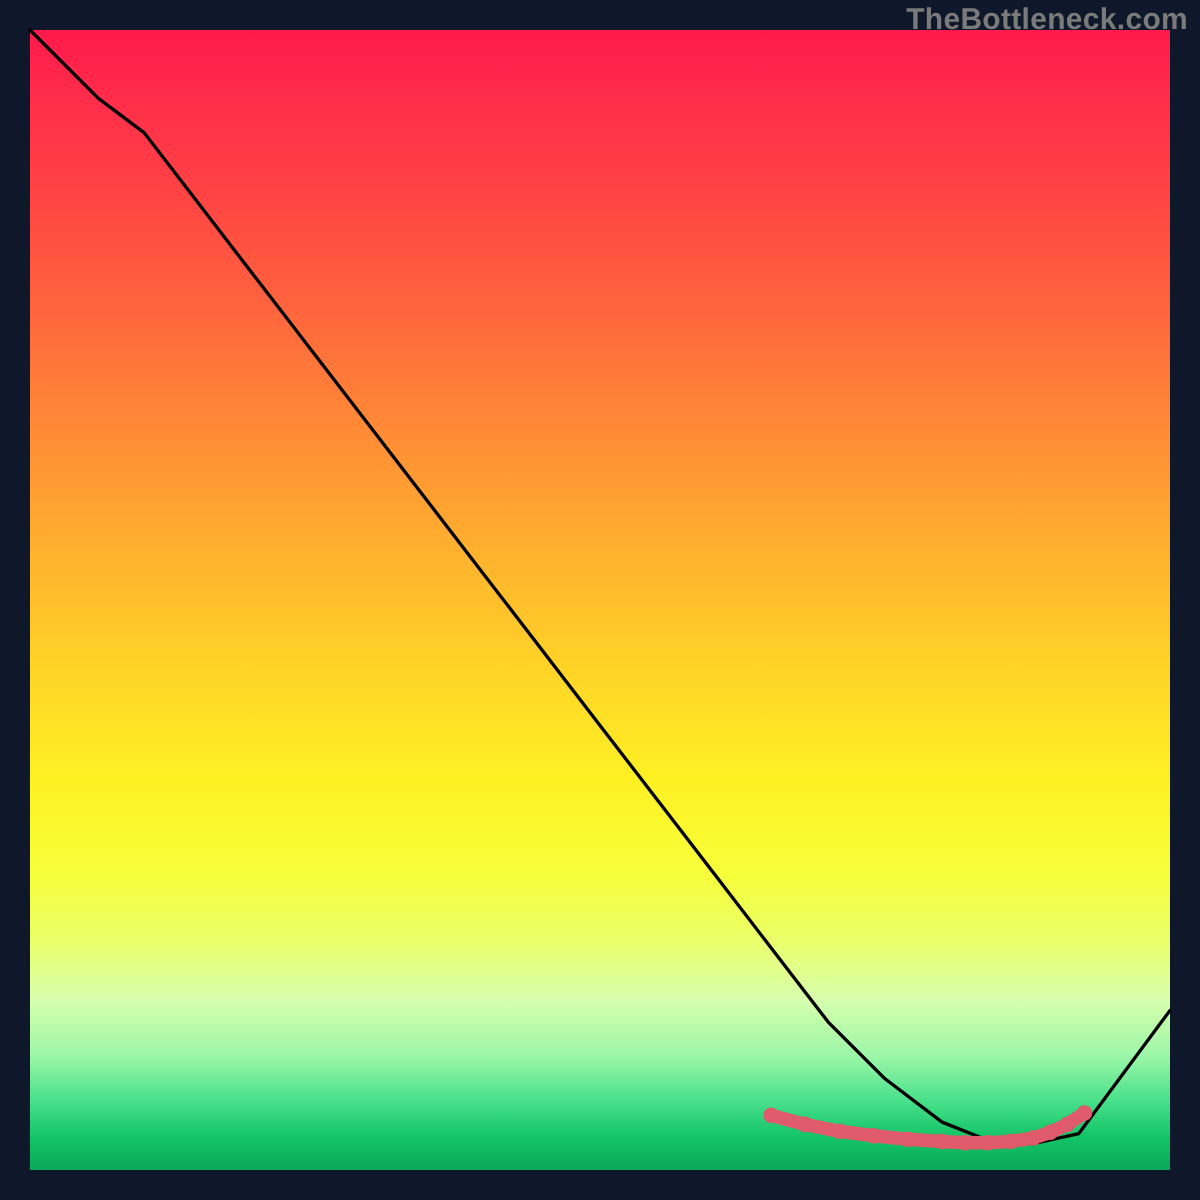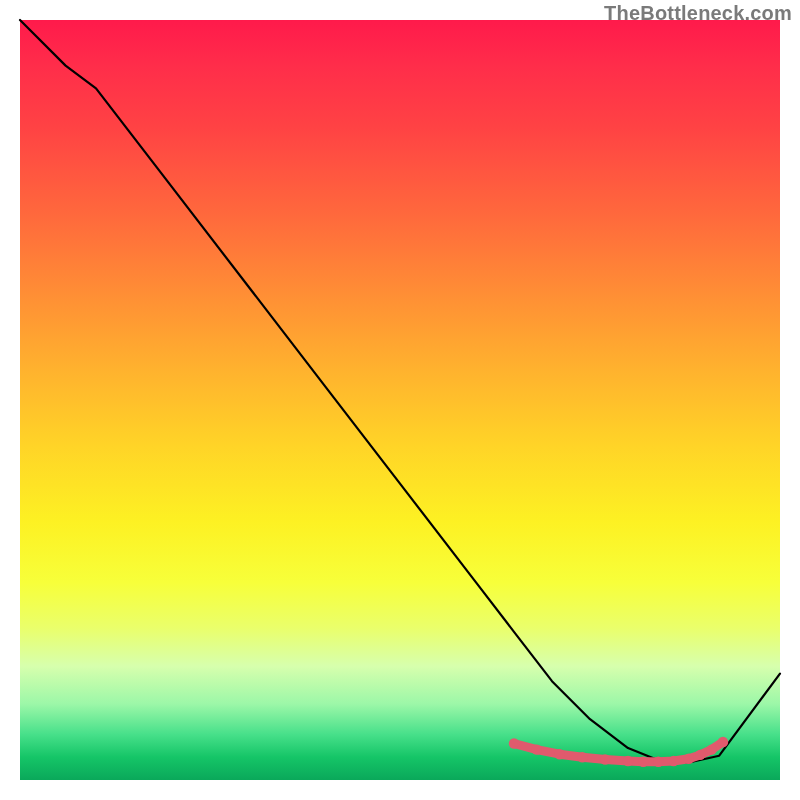--- a/index.html
+++ b/index.html
@@ -1,21 +1,21 @@
 <!DOCTYPE html>
 <html><head>
 <meta charset="utf-8">
 <style>
   * { margin: 0; padding: 0; box-sizing: border-box; }
   html, body { width: 800px; height: 800px; background: #000; overflow: hidden; }
   .stage {
     position: relative;
     width: 800px;
     height: 800px;
-    background: #ffffff;
+    background: #0f172a;
   }
   .plot {
     position: absolute;
     left: 20px;
     top: 20px;
     width: 760px;
     height: 760px;
     background: linear-gradient(to bottom,
       #ff1a4b 0%,
       #ff2d4a 6%,

